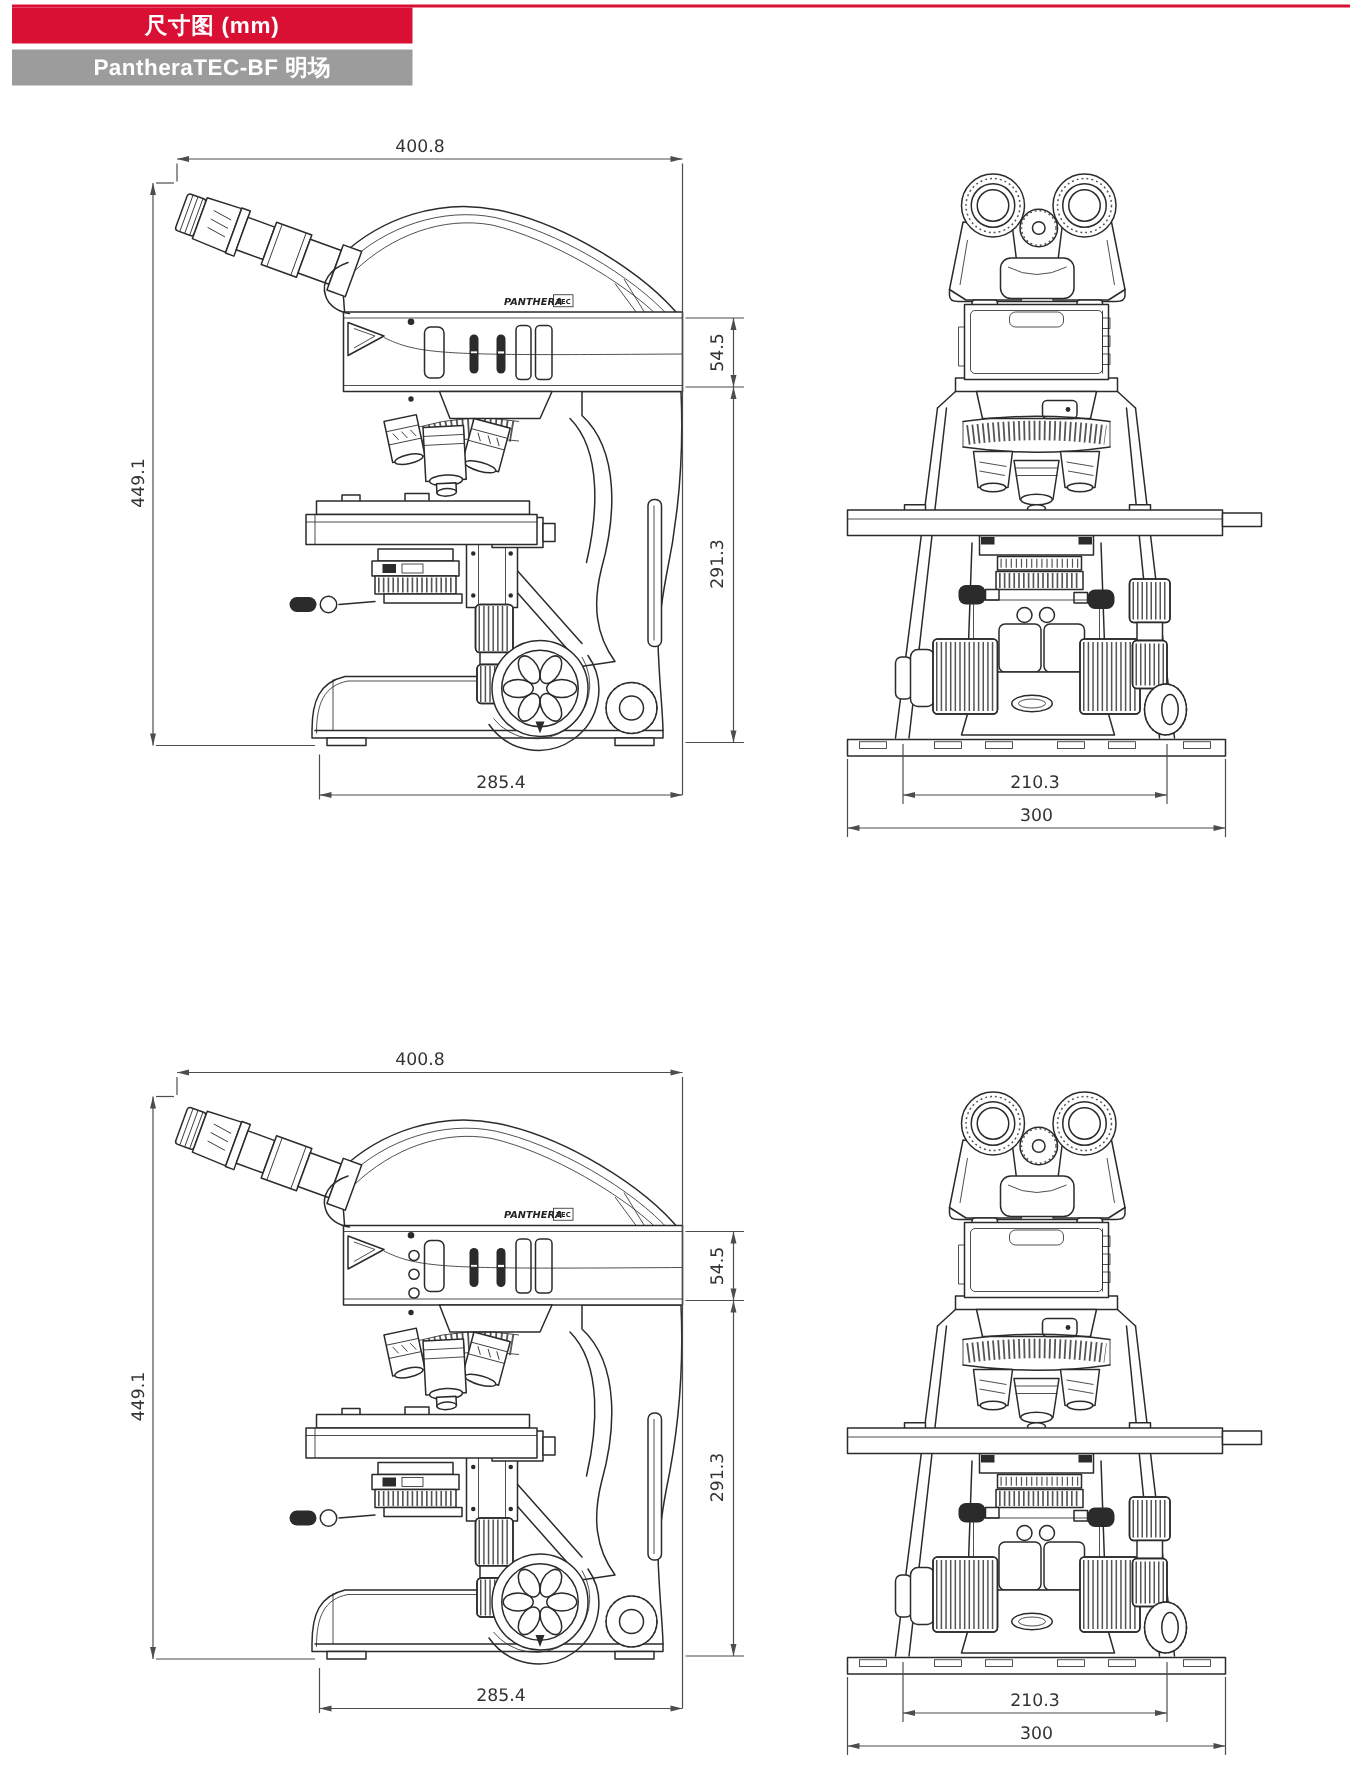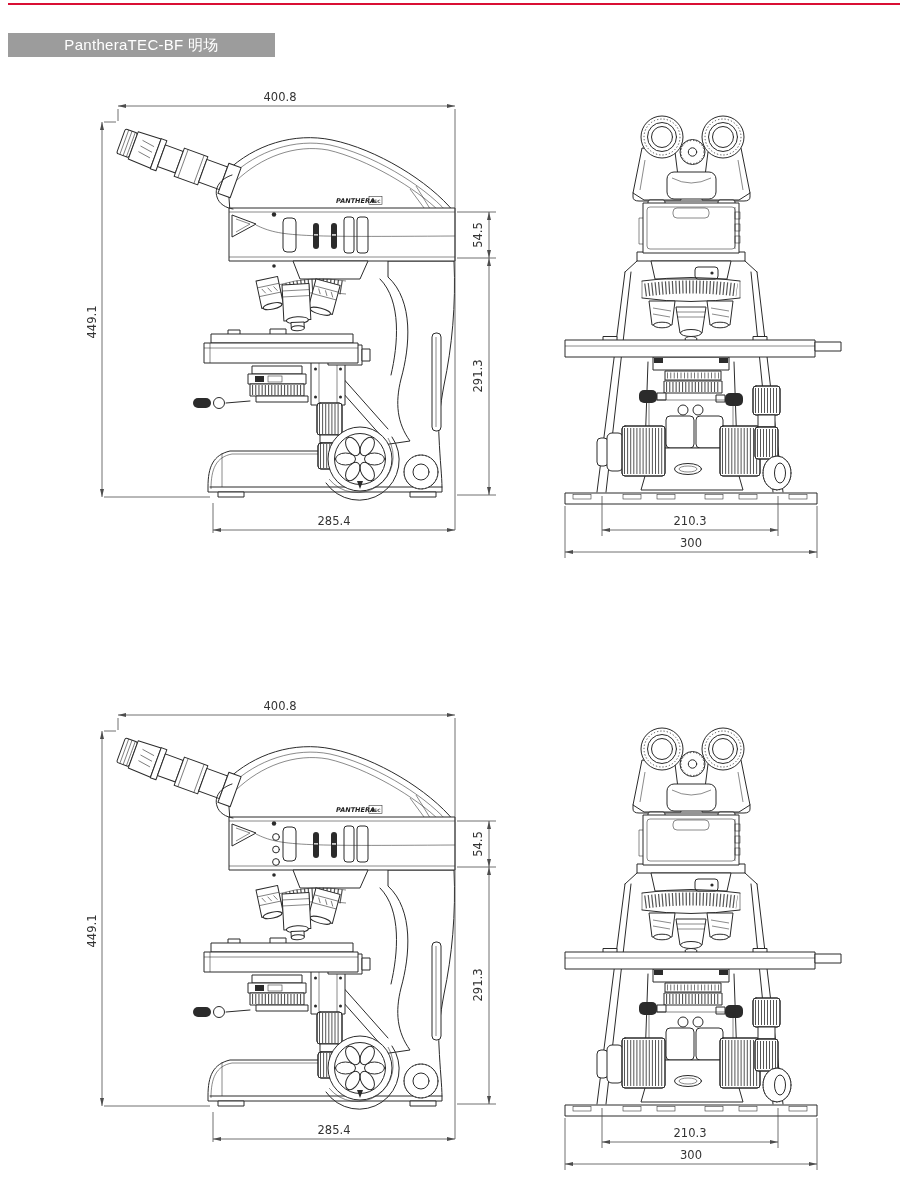--- a/index.html
+++ b/index.html
@@ -2,39 +2,42 @@
 <html><head>
 <meta charset="utf-8">
 <style>
   html,body{margin:0;padding:0;background:#fff;}
   .page{position:relative;width:900px;height:1183px;background:#fff;overflow:hidden;
         font-family:"Liberation Sans","DejaVu Sans",sans-serif;}
   .topline{position:absolute;left:8px;top:3px;width:892px;height:2px;}
   .banner{position:absolute;left:8px;width:267px;height:24px;display:flex;
           align-items:center;justify-content:center;color:#fff;font-size:15px;}
   .banner.red{top:5px;font-weight:bold;letter-spacing:.5px;}
-  .banner.gray{font-weight:normal;letter-spacing:.3px;text-align:center;}
+  .banner.gray{font-weight:bold;letter-spacing:.3px;text-align:center;}
   .view{position:absolute;}
   svg{display:block;overflow:visible;}
   .ol{fill:#fff;stroke:#2b2b2b;stroke-width:1;stroke-linejoin:round;}
   .ln{fill:none;stroke:#2b2b2b;stroke-width:1;stroke-linejoin:round;stroke-linecap:round;}
   .th{fill:none;stroke:#2b2b2b;stroke-width:.55;}
   .dk{fill:#2b2b2b;stroke:none;}
   .knurl{fill:none;stroke:#2b2b2b;stroke-opacity:.8;}
   .dim{fill:none;stroke:#4d4d4d;stroke-width:.8;}
   .dima{fill:#4d4d4d;stroke:none;}
   .dimt{font:11.5px "DejaVu Sans",sans-serif;fill:#333;}
   .logo{font:italic bold 6.5px "DejaVu Sans",sans-serif;fill:#222;}
   .badge{font:bold 4.5px "DejaVu Sans",sans-serif;fill:#222;}
 </style>
 </head>
 <body>
 
 <div class="page">
   <div class="topline" style="background: rgb(217, 15, 52);"></div>
+  <div class="banner red" style="background: rgb(217, 15, 52);">
+    <span>尺寸图 (mm)</span>
+  </div>
   <div class="banner gray" style="top: 33px; background: rgb(156, 156, 156);">
     <span>PantheraTEC-BF 明场</span>
   </div>
 
   <div class="view" style="left:80px;top:85px">
 <svg width="420" height="485" viewBox="0 0 420 485">
 
   <g>
     <path class="ol" d="M 374,176 C 376,220 372,262 364,300 C 360,322 358,338 359,352 C 360,375 362,392 362,403 L 362,407 L 128,407 L 128,402 C 128,382 133,370 150,366 L 240,366 L 262,366 L 330,356 C 317,338 315,318 321,294 C 330,262 334,216 308,192 L 308,176 Z"></path>
     <path class="th" d="M 131,404 C 131,384 136,372 152,369 L 238,369"></path>

